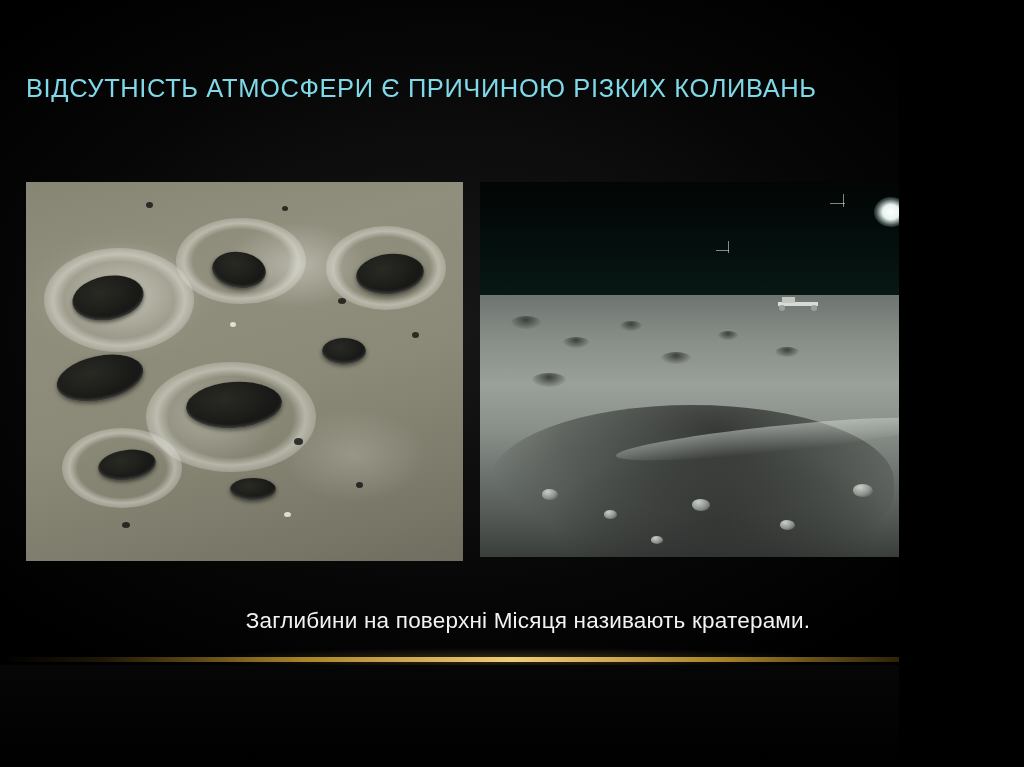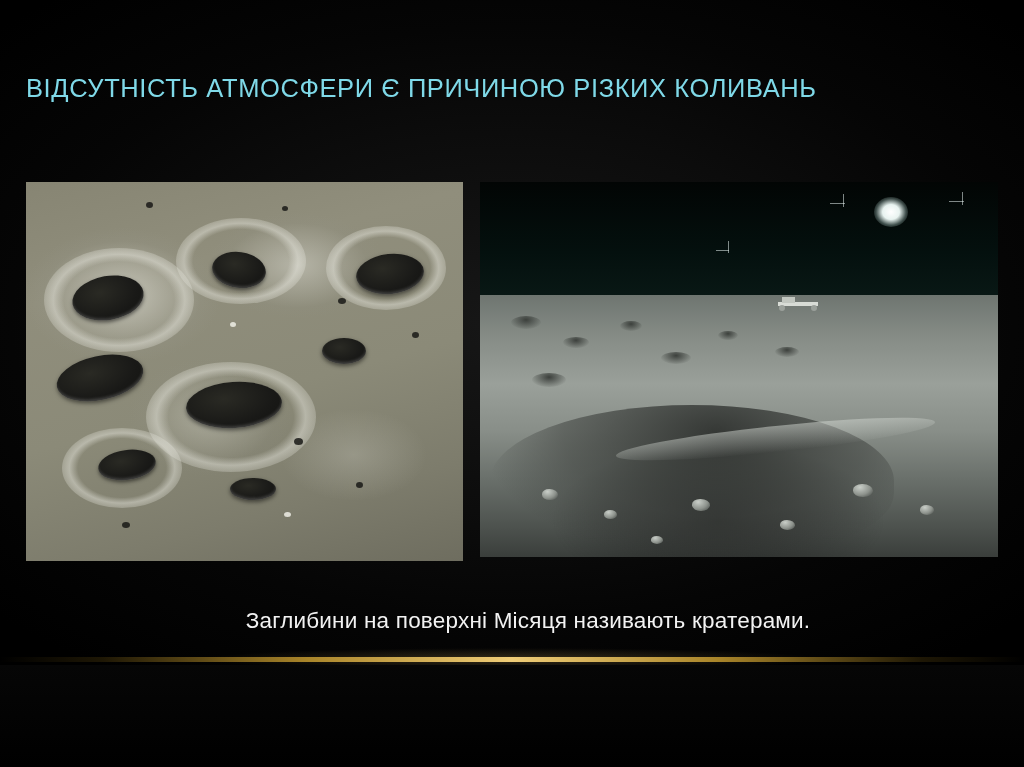--- a/index.html
+++ b/index.html
@@ -9,21 +9,21 @@
   }
   body {
     width: 1024px;
     height: 767px;
     overflow: hidden;
     font-family: "Liberation Sans", sans-serif;
   }
 
   #slide {
     position: relative;
-    width: 1024px;
+    width: 899px;
     height: 767px;
     background:
       radial-gradient(ellipse 70% 55% at 50% 42%, #171717 0%, #0c0c0c 45%, #050505 70%, #000000 100%);
     overflow: hidden;
   }
 
   
   #title-block {
     position: absolute;
     left: 26px;

